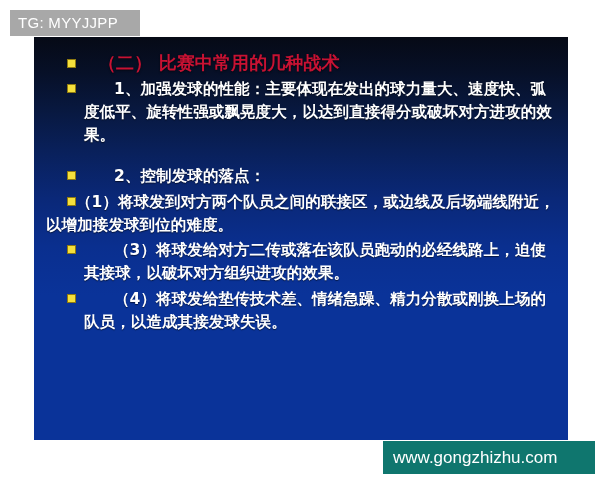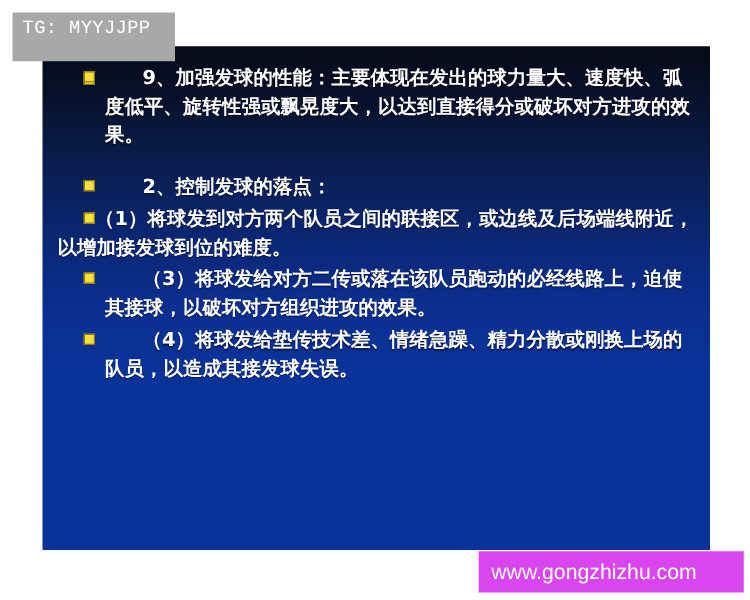--- a/index.html
+++ b/index.html
@@ -14,31 +14,30 @@
     overflow: hidden;
     position: relative;
   }
 
   
   #tg-tag {
     position: absolute;
     left: 10px;
     top: 10px;
     width: 130px;
-    height: 39px;
+    height: 26px;
     background: #a8a8a8;
     color: #ffffff;
     font-size: 15px;
     line-height: 25px;
     padding-left: 8px;
     box-sizing: border-box;
     letter-spacing: 0.3px;
     white-space: nowrap;
     z-index: 20;
-    font-family: Liberation Mono, monospace;
   }
 
   
   #slide {
     position: absolute;
     left: 34px;
     top: 37px;
     width: 534px;
     height: 403px;
     background: linear-gradient(to bottom,
@@ -126,46 +125,47 @@
   .para-6 { margin-top: 3px; }
   .para-6 .bullet-marker { top: 6px; }
 
   
   #watermark {
     position: absolute;
     left: 383px;
     top: 441px;
     width: 212px;
     height: 33px;
-    background: #d946ef;
+    background: #0f766e;
     color: #ffffff;
     font-size: 17px;
     line-height: 33px;
     text-align: left;
     padding-left: 10px;
     box-sizing: border-box;
     white-space: nowrap;
     z-index: 20;
   }
 </style>
 </head>
 <body>
 
 <div id="tg-tag">TG: MYYJJPP</div>
 
 <div id="slide">
   <div id="slide-body">
 
     <div class="bullet-block title-block">
       <span class="bullet-marker"></span>
+      <span class="block-text">（二）   比赛中常用的几种战术</span>
     </div>
 
     <div class="bullet-block para-1">
       <span class="bullet-marker"></span>
-      <span class="block-text">9、加强发球的性能：主要体现在发出的球力量大、速度快、弧度低平、旋转性强或飘晃度大，以达到直接得分或破坏对方进攻的效果。</span>
+      <span class="block-text">1、加强发球的性能：主要体现在发出的球力量大、速度快、弧度低平、旋转性强或飘晃度大，以达到直接得分或破坏对方进攻的效果。</span>
     </div>
 
     <div class="bullet-block para-2">
       <span class="bullet-marker"></span>
       <span class="block-text">2、控制发球的落点：</span>
     </div>
 
     <div class="bullet-block para-3">
       <span class="bullet-marker"></span>
       <span class="block-text">（1）将球发到对方两个队员之间的联接区，或边线及后场端线附近，以增加接发球到位的难度。</span>

